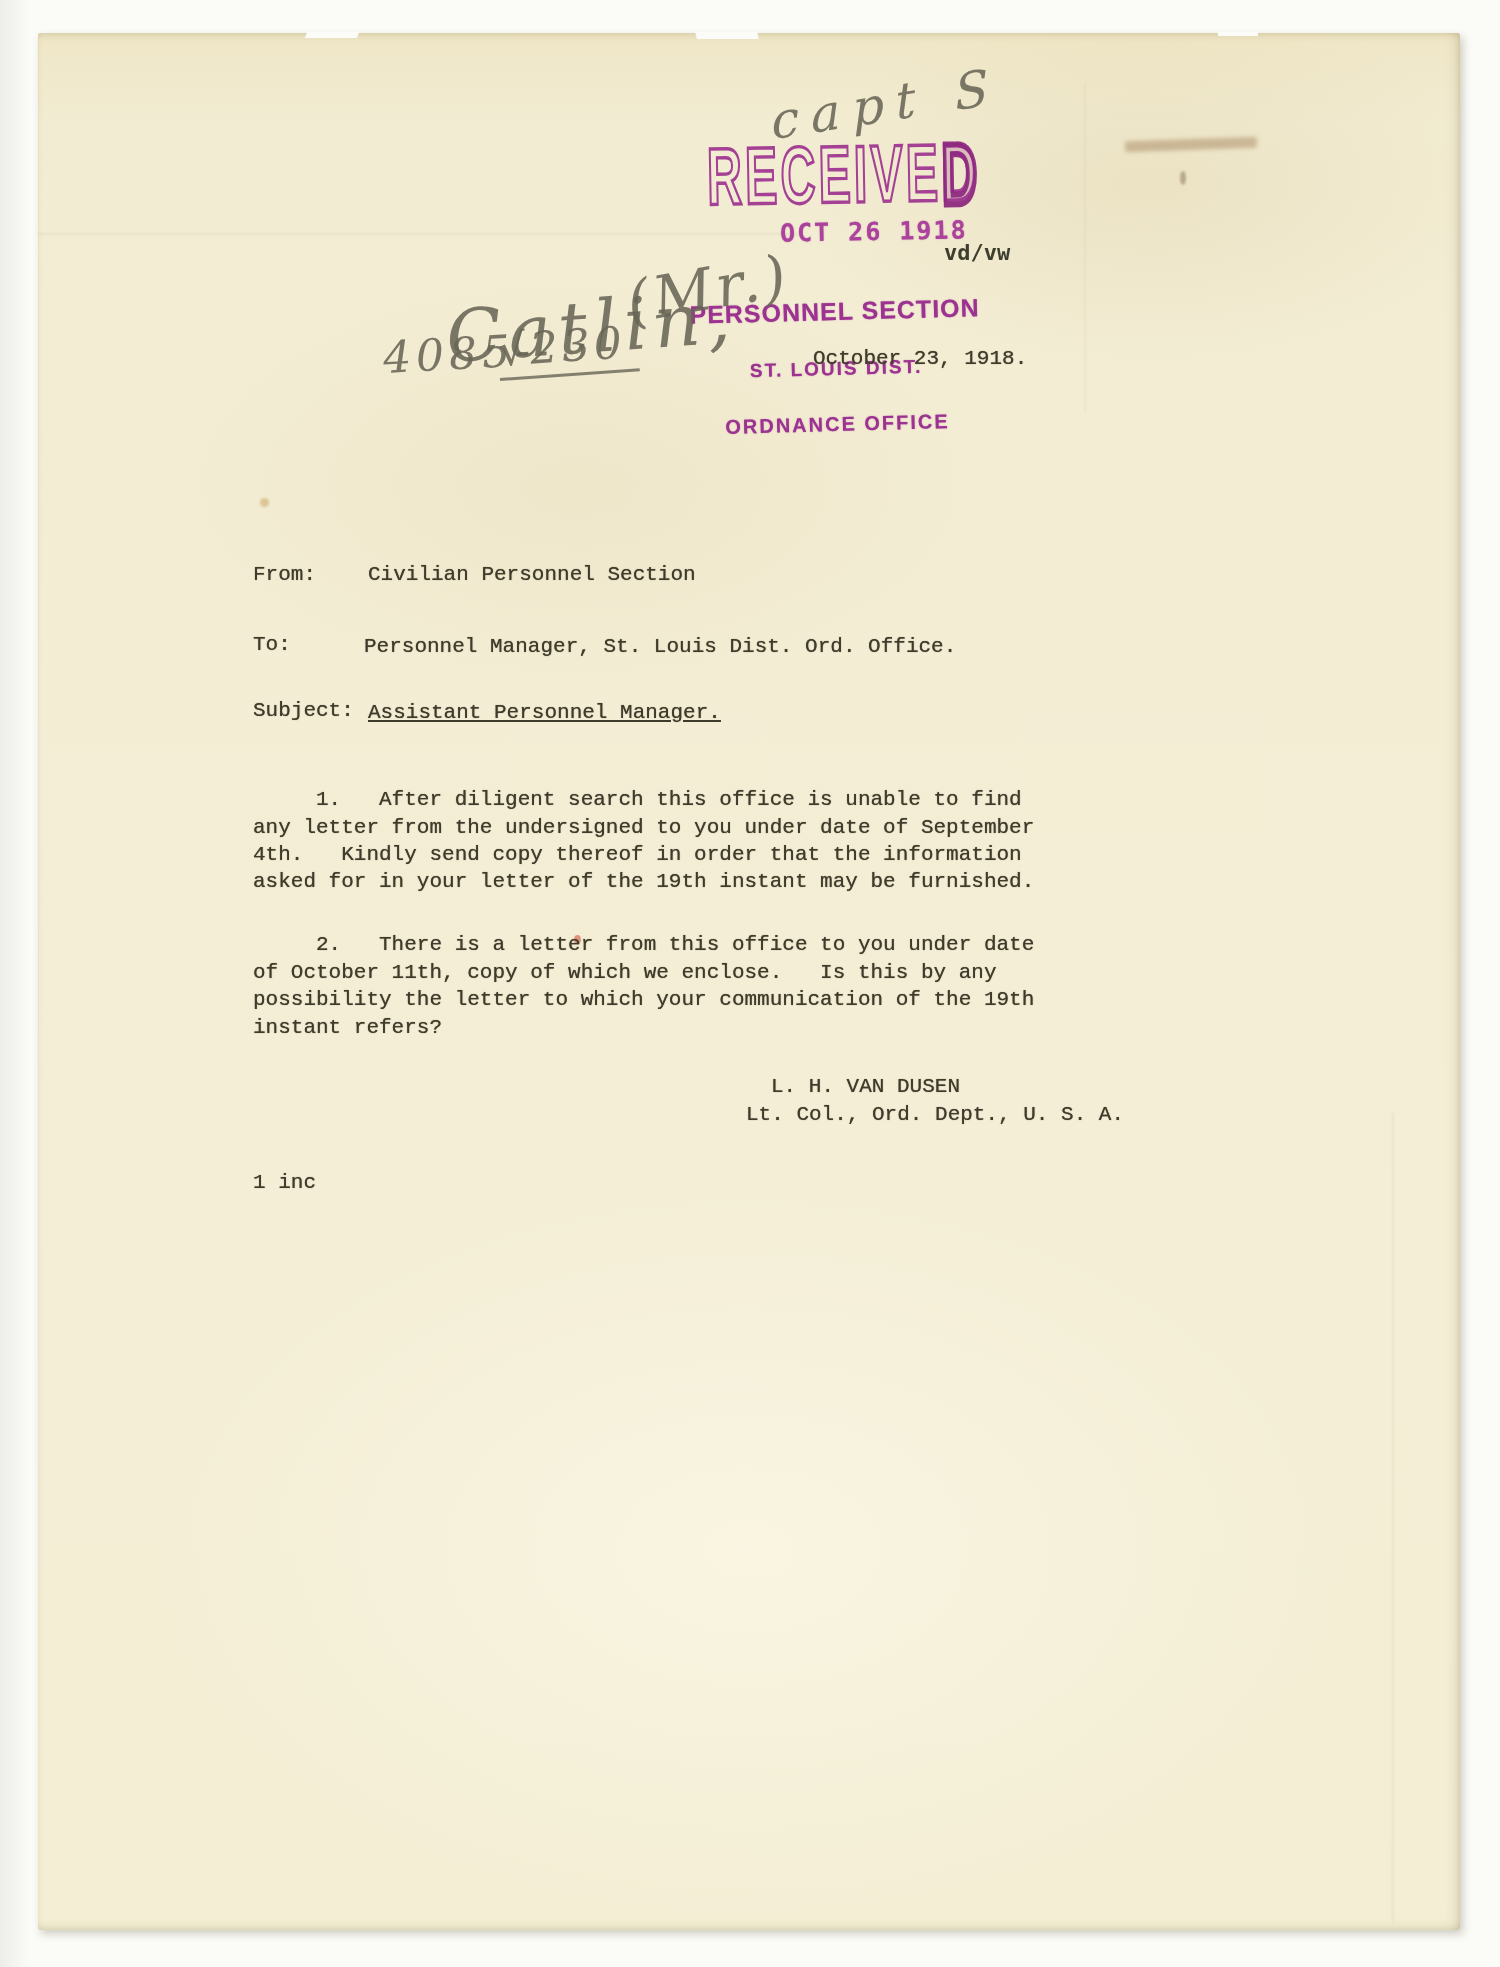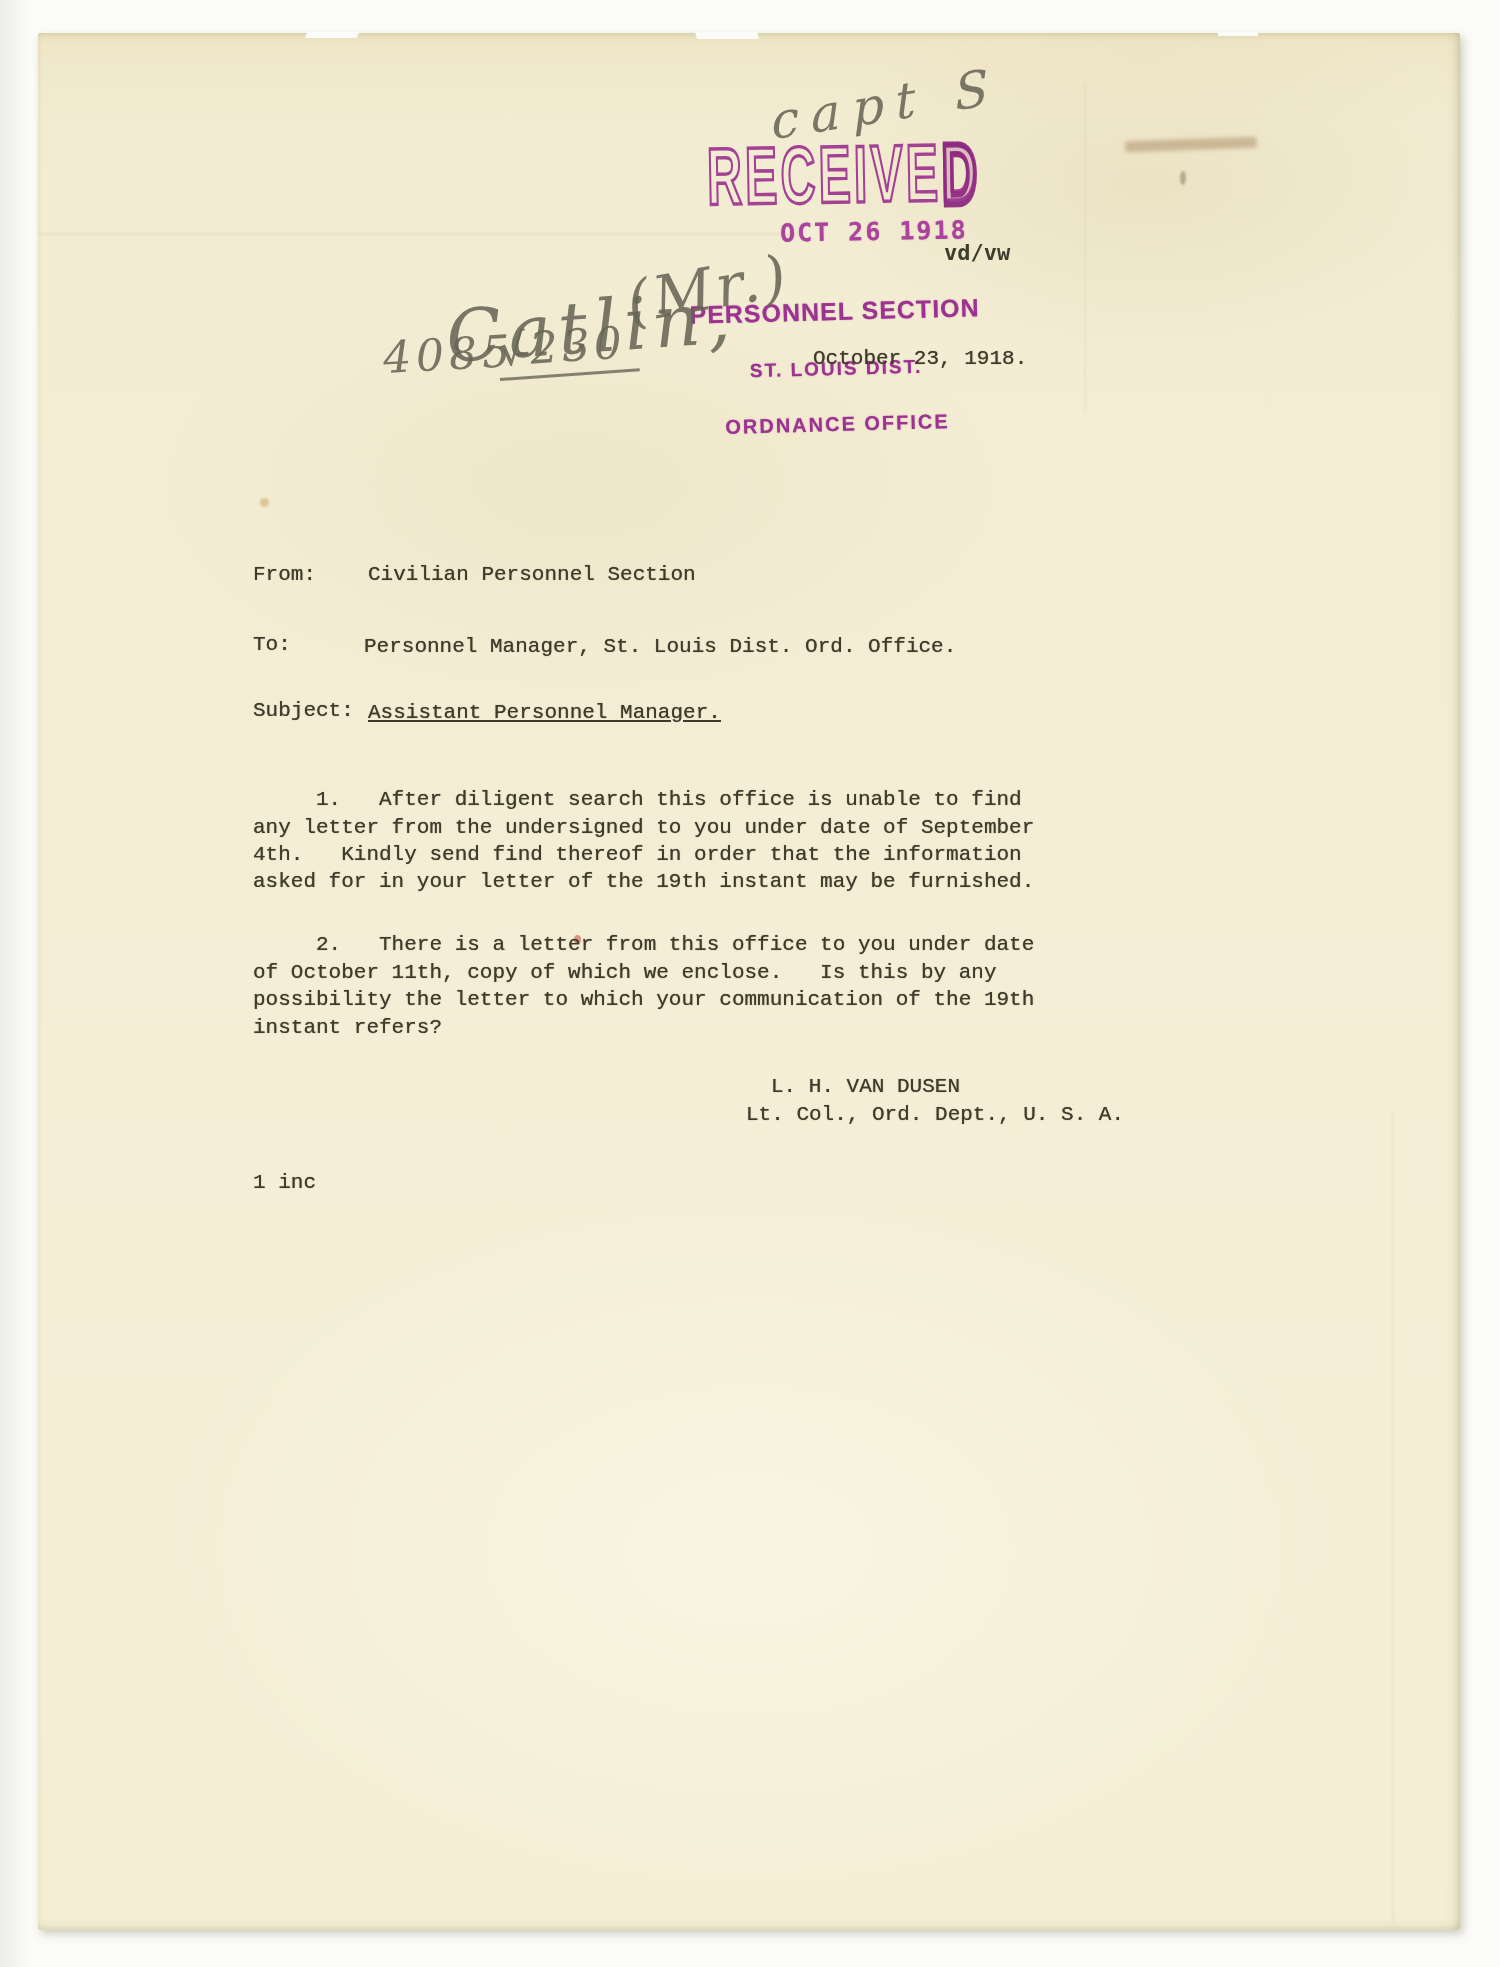--- a/index.html
+++ b/index.html
@@ -97,21 +97,21 @@
     <div class="tw" style="left:330px;top:528px;">Civilian Personnel Section</div>
 
     <div class="tw" style="left:215px;top:598px;">To:</div>
     <div class="tw" style="left:320px;top:600px;margin-left:6px;">Personnel Manager, St. Louis Dist. Ord. Office.</div>
 
     <div class="tw" style="left:215px;top:664px;">Subject:</div>
     <div class="tw" style="left:330px;top:666px;text-decoration:underline;">Assistant Personnel Manager.</div>
 
     <div class="tw" style="left:215px;top:753px;">     1.   After diligent search this office is unable to find</div>
     <div class="tw" style="left:215px;top:781px;">any letter from the undersigned to you under date of September</div>
-    <div class="tw" style="left:215px;top:808px;">4th.   Kindly send find thereof in order that the information</div>
+    <div class="tw" style="left:215px;top:808px;">4th.   Kindly send copy thereof in order that the information</div>
     <div class="tw" style="left:215px;top:835px;">asked for in your letter of the 19th instant may be furnished.</div>
 
     <div class="tw" style="left:215px;top:898px;">     2.   There is a letter from this office to you under date</div>
     <div class="tw" style="left:215px;top:926px;">of October 11th, copy of which we enclose.   Is this by any</div>
     <div class="tw" style="left:215px;top:953px;">possibility the letter to which your communication of the 19th</div>
     <div class="tw" style="left:215px;top:981px;">instant refers?</div>
 
     <div class="tw" style="left:733px;top:1040px;">L. H. VAN DUSEN</div>
     <div class="tw" style="left:708px;top:1068px;">Lt. Col., Ord. Dept., U. S. A.</div>
 

